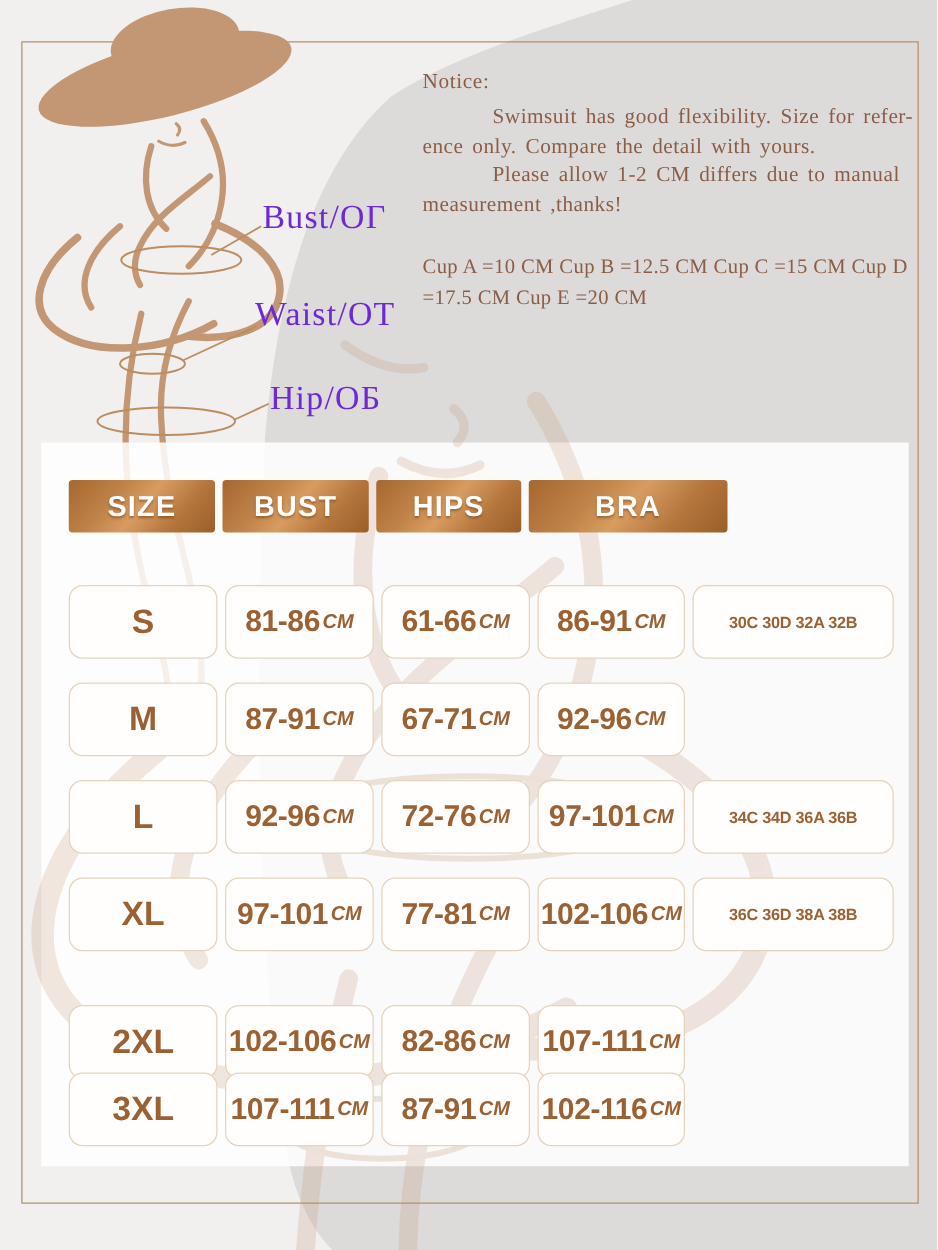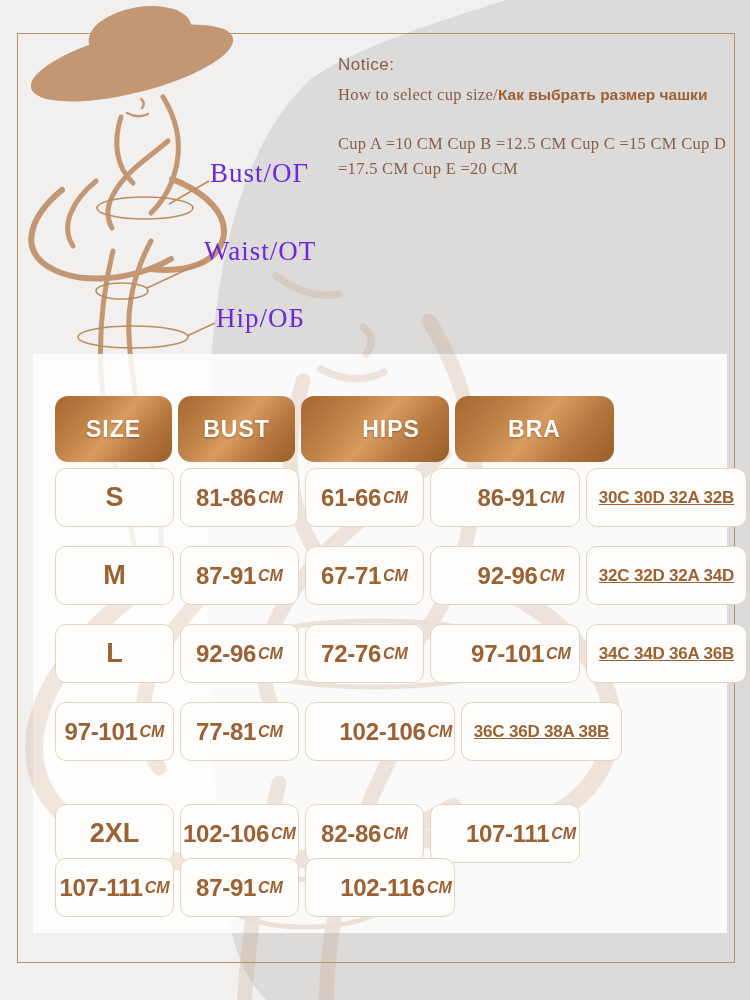--- a/index.html
+++ b/index.html
@@ -22,56 +22,55 @@
     position:absolute;
     font-family:"Liberation Serif",serif;
     font-size:27px;color:#6d28d9;letter-spacing:1px;white-space:nowrap;
   }
   
   .notice{
     position:absolute;left:338px;top:55px;width:394px;
     color:#8a5d45;
   }
   .n-title{
-    font-family:Liberation Sans, sans-serif;font-size:17px;letter-spacing:.5px;
+    font-family:Liberation Serif, serif;font-size:17px;letter-spacing:.5px;
   }
   .n-par{
     margin-top:6px;font-family:"Liberation Serif",serif;
     font-size:17px;line-height:23.5px;letter-spacing:.4px;word-spacing:2.5px;
   }
   .n-par .indent{text-indent:56px;}
   .n-how{margin-top:9px;line-height:22px;}
   .n-formula{margin-top:7px;line-height:27px;}
   .ser{font-family:"Liberation Serif",serif;font-size:16.5px;color:#8a5c42;letter-spacing:.3px;}
   .rub{font-family:"Liberation Sans",sans-serif;font-weight:bold;font-size:15.5px;color:#9e6134;}
   .n-cups{
     margin-top:25px;font-family:"Liberation Serif",serif;
     font-size:16.5px;line-height:25px;letter-spacing:.3px;
   }
   
   .hrow,.trow{position:absolute;left:55px;display:flex;gap:6px;}
   .hbtn{
-    height:66px;border-radius:13px;color:#ffffff;
+    height:42px;border-radius:3px;color:#ffffff;
     font-weight:bold;font-size:23px;letter-spacing:1px;
     display:flex;align-items:center;justify-content:center;
     background:linear-gradient(130deg,#a5672f 0%,#c08348 32%,#d89c61 50%,#b4763c 74%,#9a5e28 100%);
     text-shadow:0 1px 2px rgba(90,45,10,.45);
-    margin-top:12px;
   }
   .cell{
     height:57px;background:#fffefd;border:1px solid #e6d3bd;border-radius:11px;
     display:flex;align-items:center;justify-content:center;
     font-weight:bold;color:#9c6132;
     text-shadow:1px 0 0 #fff,-1px 0 0 #fff,0 1px 0 #fff,0 -1px 0 #fff;
   }
-  .w1{width:117px;} .w2{width:117px;} .w3{width:117px;} .w4{width:116px;padding-left:32px;} .w5{width:159px;}
+  .w1{width:117px;} .w2{width:117px;} .w3{width:117px;} .w4{width:116px;} .w5{width:159px;}
   .c-size{font-size:27px;}
   .num{font-size:24px;letter-spacing:-0.3px;}
   .cm{font-size:16px;margin-left:2px;font-style:italic;}
-  .c-bra{font-size:17px;letter-spacing:-0.2px;text-decoration:underline;}
+  .c-bra{font-size:13px;letter-spacing:-0.2px;}
 </style>
 </head>
 <body>
 
 <div class="canvas">
 
   <svg class="layer" viewBox="0 0 750 1000">
     <path d="M 506,0 C 450,18 360,45 312,78 C 252,132 222,230 212,350 C 203,560 206,770 230,925 C 237,960 250,984 266,1000 L 750,1000 L 750,0 Z" fill="#dcdbd9"></path>
   </svg>
 
@@ -114,22 +113,25 @@
   <svg class="layer" viewBox="0 0 750 1000">
     <use href="#figlines" transform="translate(-60,30) scale(3)" opacity="0.22"></use>
   </svg>
 
   <div class="mlabel" style="left:210px;top:158px;">Bust/ОГ</div>
   <div class="mlabel" style="left:204px;top:236px;">Waist/ОТ</div>
   <div class="mlabel" style="left:216px;top:303px;">Hip/ОБ</div>
 
   <div class="notice">
     <div class="n-title">Notice:</div>
-    <div class="n-how">
-      <span class="ser">How to select cup size/</span><span class="rub">Как выбрать размер чашки</span>
+    <div class="n-par">
+      <div class="indent">Swimsuit has good flexibility. Size for refer-</div>
+      <div>ence only. Compare the detail with yours.</div>
+      <div class="indent">Please allow 1-2 CM differs due to manual</div>
+      <div>measurement ,thanks!</div>
     </div>
     <div class="n-cups">
       <div>Cup A =10 CM    Cup B =12.5 CM    Cup C =15 CM    Cup D</div>
       <div>=17.5 CM     Cup E =20 CM</div>
     </div>
   </div>
 
   <div class="hrow" style="top:384px;">
     <div class="hbtn w1">SIZE</div>
     <div class="hbtn w2">BUST</div>
@@ -161,41 +163,41 @@
         <span class="cm">CM</span>
       </div>
     <div class="cell w3">
         <span class="num">67-71</span>
         <span class="cm">CM</span>
       </div>
     <div class="cell w4">
         <span class="num">92-96</span>
         <span class="cm">CM</span>
       </div>
-    <div class="cell w5 c-bra">32C 32D 32A 34D</div>
   </div>
 
   <div class="trow" style="top:624px;">
     <div class="cell w1 c-size">L</div>
     <div class="cell w2">
         <span class="num">92-96</span>
         <span class="cm">CM</span>
       </div>
     <div class="cell w3">
         <span class="num">72-76</span>
         <span class="cm">CM</span>
       </div>
     <div class="cell w4">
         <span class="num">97-101</span>
         <span class="cm">CM</span>
       </div>
     <div class="cell w5 c-bra">34C 34D 36A 36B</div>
   </div>
 
   <div class="trow" style="top:702px;">
+    <div class="cell w1 c-size">XL</div>
     <div class="cell w2">
         <span class="num">97-101</span>
         <span class="cm">CM</span>
       </div>
     <div class="cell w3">
         <span class="num">77-81</span>
         <span class="cm">CM</span>
       </div>
     <div class="cell w4">
         <span class="num">102-106</span>
@@ -214,20 +216,21 @@
         <span class="num">82-86</span>
         <span class="cm">CM</span>
       </div>
     <div class="cell w4">
         <span class="num">107-111</span>
         <span class="cm">CM</span>
       </div>
   </div>
 
   <div class="trow" style="top:858px;">
+    <div class="cell w1 c-size">3XL</div>
     <div class="cell w2">
         <span class="num">107-111</span>
         <span class="cm">CM</span>
       </div>
     <div class="cell w3">
         <span class="num">87-91</span>
         <span class="cm">CM</span>
       </div>
     <div class="cell w4">
         <span class="num">102-116</span>

